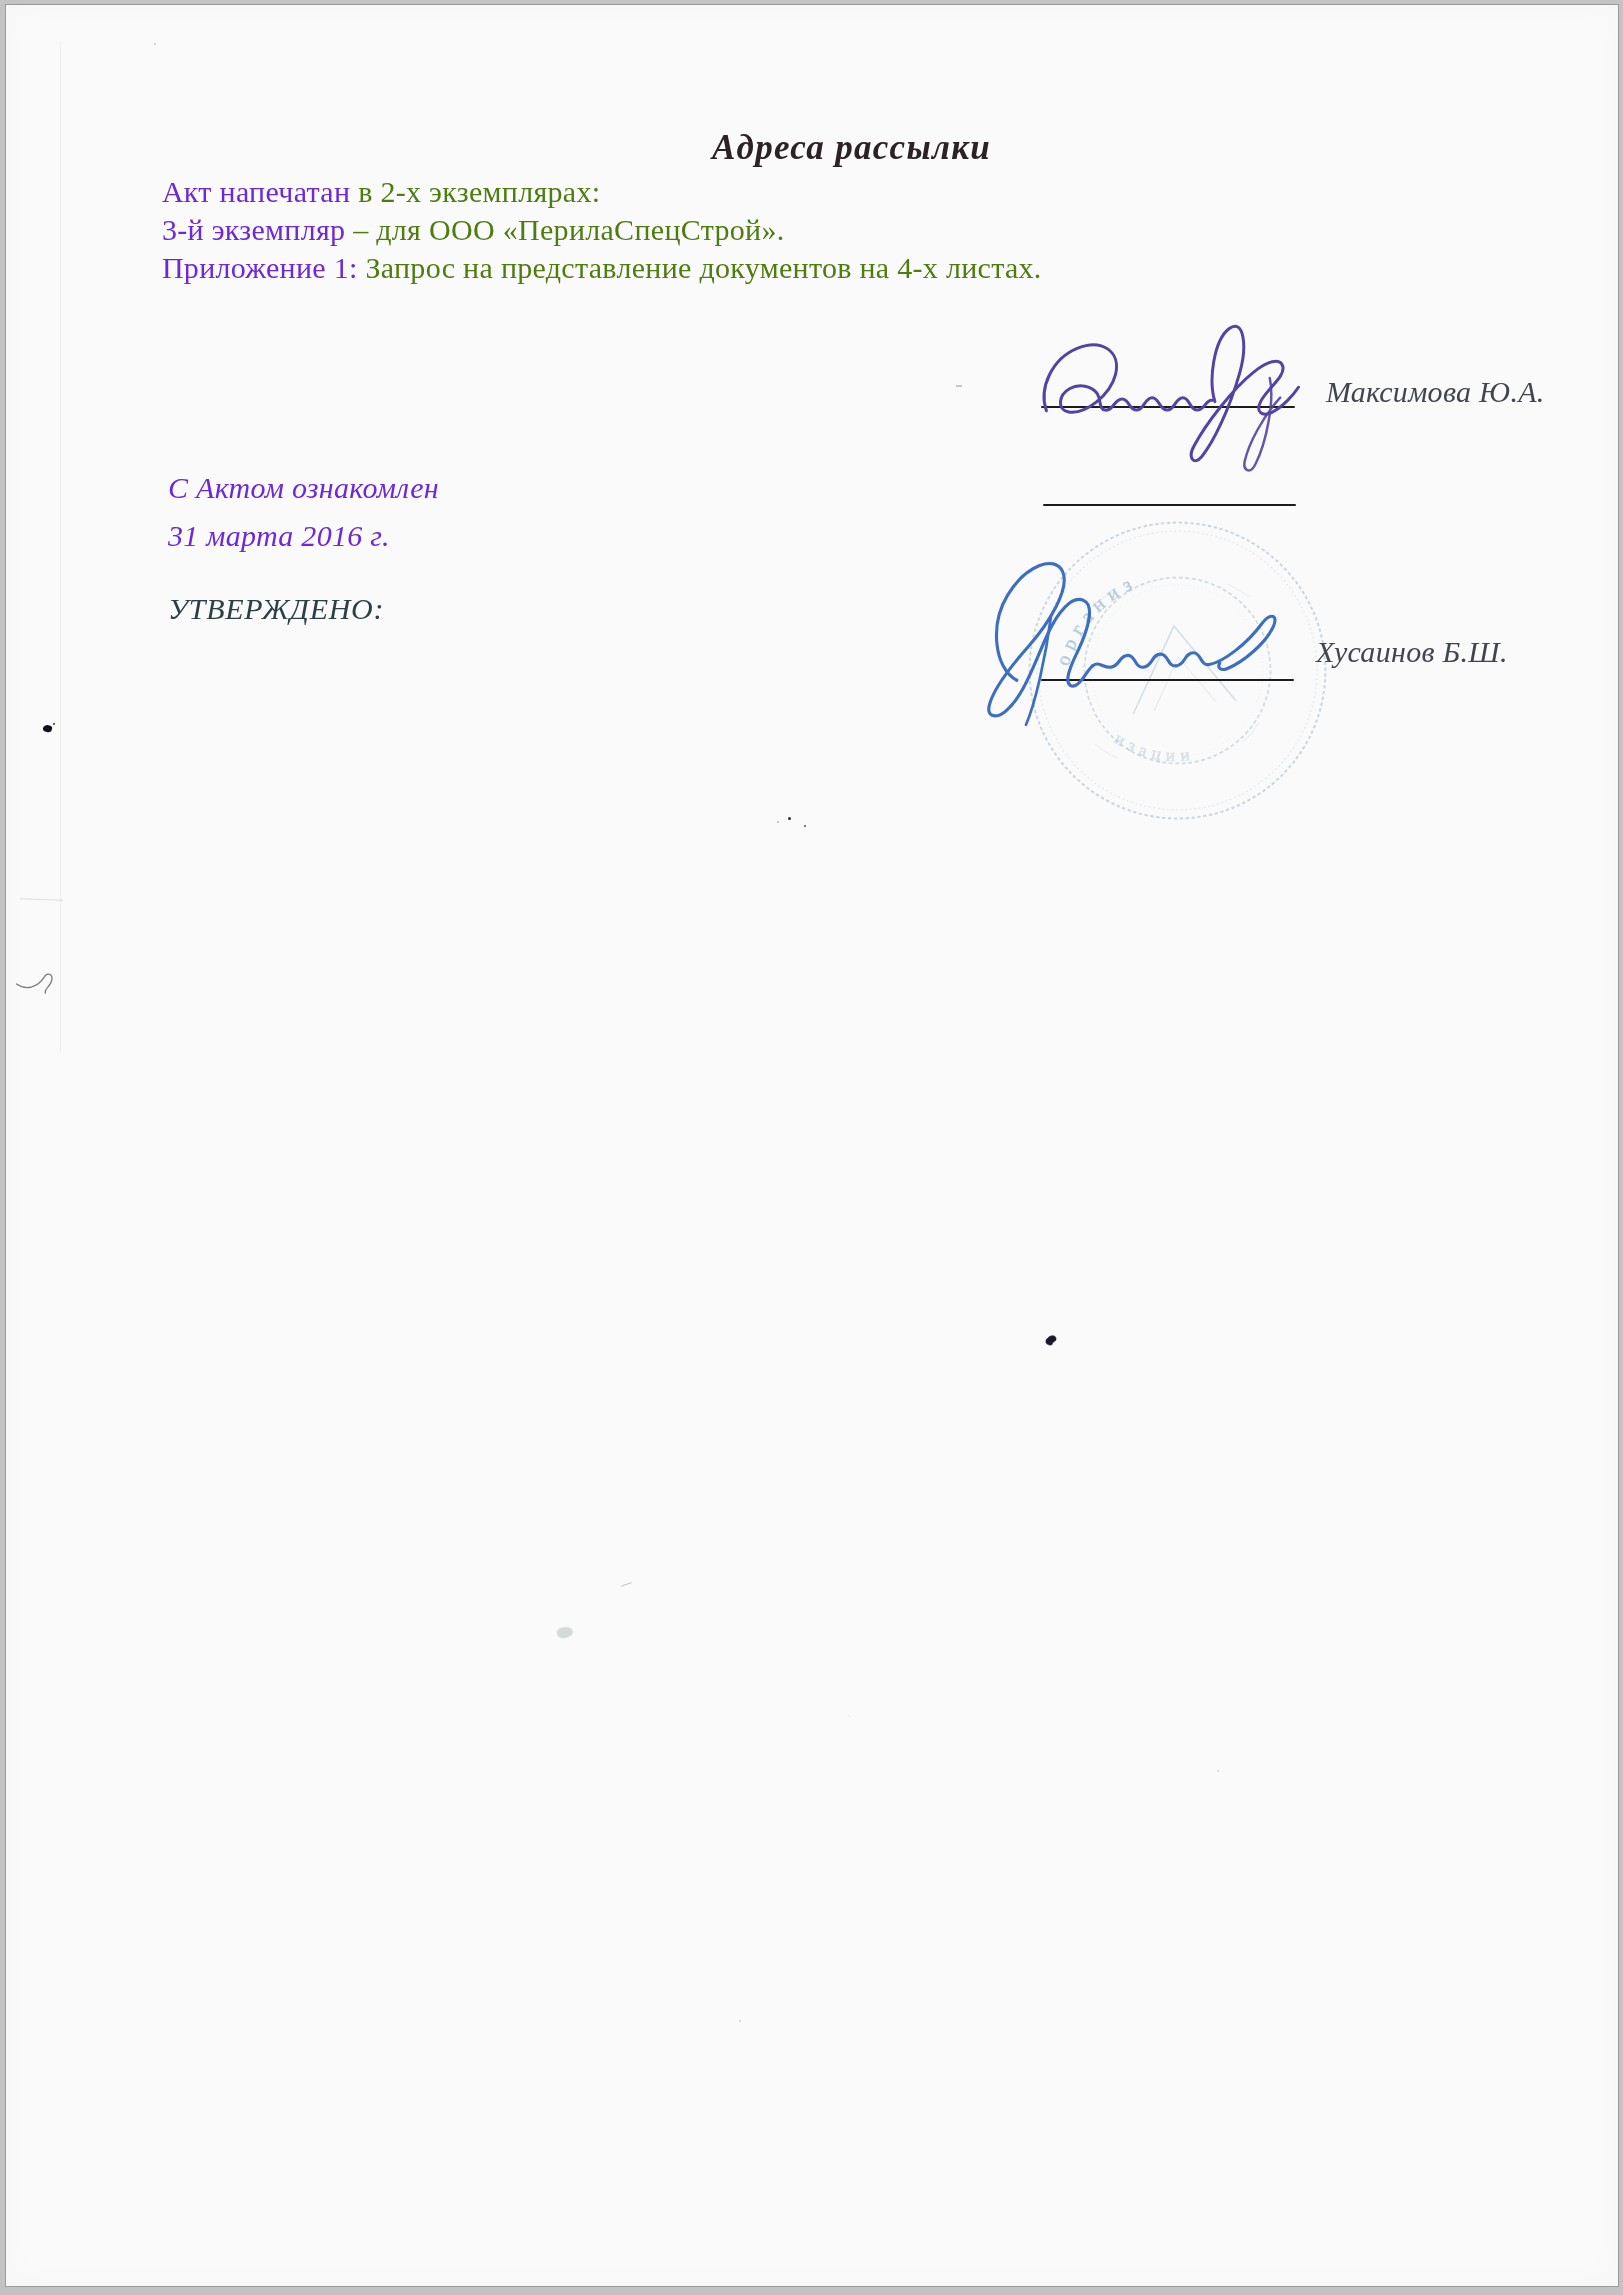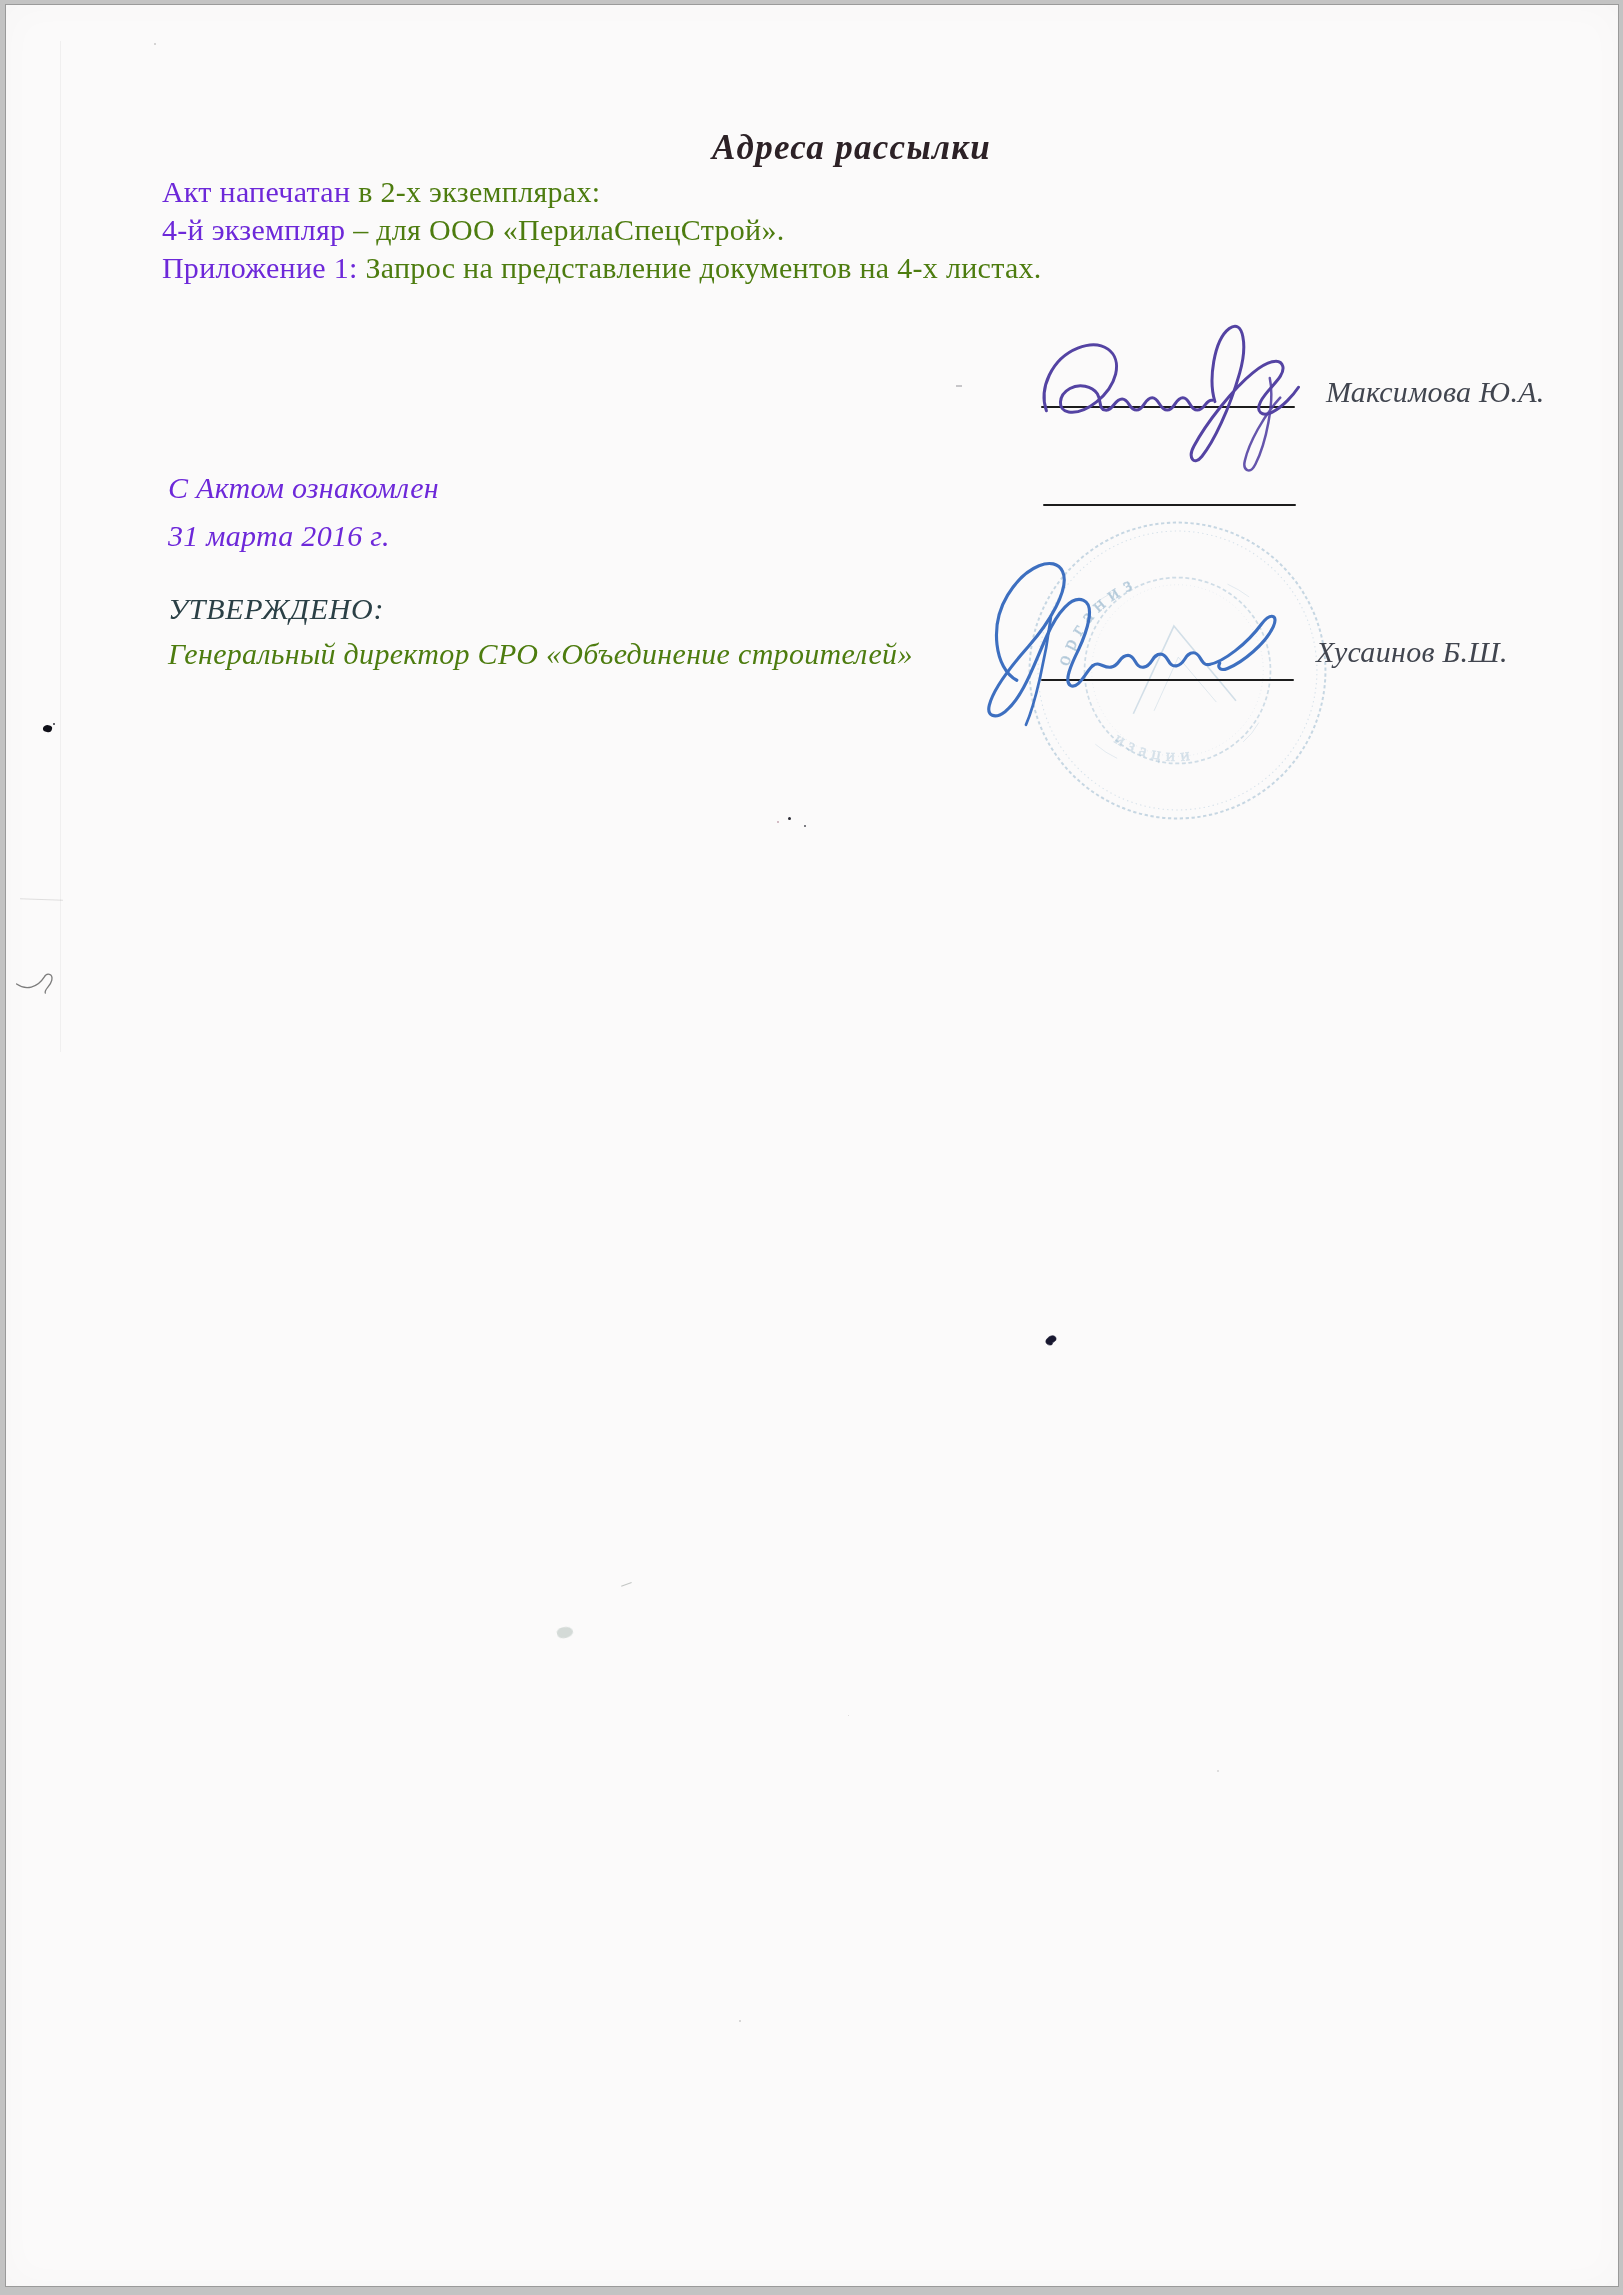--- a/index.html
+++ b/index.html
@@ -34,21 +34,21 @@
 </style>
 </head>
 <body>
 
 <div class="page">
 
   <div class="t title" style="left:706px;top:123px;">Адреса рассылки</div>
 
   <div class="para">
     <div><span class="ink-teal">Акт напечатан </span><span class="ink-dark">в 2-х экземплярах:</span></div>
-    <div><span class="ink-teal">4-й экземпляр </span><span class="ink-dark">– для ООО «ПерилаСпецСтрой».</span></div>
+    <div><span class="ink-teal">3-й экземпляр </span><span class="ink-dark">– для ООО «ПерилаСпецСтрой».</span></div>
     <div><span class="ink-teal">Приложение 1: </span><span class="ink-dark">Запрос на представление документов на 4-х листах.</span></div>
   </div>
 
   <svg style="left:1017px;top:511px;" width="309" height="309" viewBox="0 0 472 472">
     <g stroke="#a9c3d6" fill="none" transform="rotate(-8 236 236)">
       <circle cx="236" cy="236" r="226" stroke-width="3" stroke-dasharray="5 4" opacity="0.65"></circle>
       <circle cx="236" cy="236" r="213" stroke-width="1.6" stroke-dasharray="2 5" opacity="0.45"></circle>
       <circle cx="236" cy="236" r="142" stroke-width="2.6" stroke-dasharray="6 4" opacity="0.55"></circle>
       <circle cx="236" cy="236" r="131" stroke-width="1.2" stroke-dasharray="1 5" opacity="0.38"></circle>
       <path d="M160,292 L240,168 L318,294" stroke-width="2.4" opacity="0.5"></path>
@@ -81,21 +81,20 @@
       <path d="M272,128 C262,96 270,34 294,16 C316,0 322,42 310,84 C294,140 270,190 252,212 C240,227 230,214 240,196 C258,162 300,108 330,84 C352,66 372,60 376,74 C380,90 352,108 342,128 C334,144 344,152 360,144 C376,136 392,118 400,106"></path>
       <path d="M356,92 C364,128 350,192 334,224 C326,240 314,234 318,218 C324,192 346,150 372,122" stroke-width="3.8" opacity="0.9"></path>
     </g>
   </svg>
 
   <div class="t ink-teal" style="left:162px;top:466px;">С Актом ознакомлен</div>
   <div class="sig-line" style="left:1037px;top:499px;width:253px;height:2px;"></div>
   <div class="t ink-teal" style="left:162px;top:514px;">31 марта 2016 г.</div>
 
   <div class="t ink-midnight" style="left:162px;top:587px;letter-spacing:0.7px;">УТВЕРЖДЕНО:</div>
-  <div class="t ink-dark" style="left:162px;top:632px;">Генеральный директор СРО «Объединение строителей»</div>
   <div class="sig-line" style="left:1035px;top:674px;width:253px;"></div>
   <div class="t ink-name" style="left:1310px;top:630px;">Хусаинов Б.Ш.</div>
 
   <svg style="left:965px;top:535px;" width="337" height="200" viewBox="0 0 515 305">
     <g stroke="#3d6fc0" stroke-width="4.8" fill="none" stroke-linecap="round" stroke-linejoin="round">
       <path d="M70,214 C36,196 28,130 56,84 C84,38 128,22 140,48 C152,74 118,128 88,162 C58,196 34,228 28,252 C24,268 36,274 52,262 C80,240 96,190 116,146 C132,110 154,84 172,92 C190,100 178,138 164,168 C152,192 142,216 152,222 C164,229 176,200 186,192"></path>
       <path d="M186,192 C196,184 202,196 214,194 C228,192 226,176 240,176 C252,176 250,196 264,194 C278,192 276,174 290,174 C302,174 300,194 314,192 C328,190 326,172 340,172 C352,172 350,192 364,190"></path>
       <path d="M364,190 C386,186 422,158 444,128 C458,110 470,114 462,132 C450,158 416,186 392,196 C382,200 376,196 380,188"></path>
       <path d="M122,118 C114,180 98,250 84,282" stroke-width="4.2"></path>
     </g>

